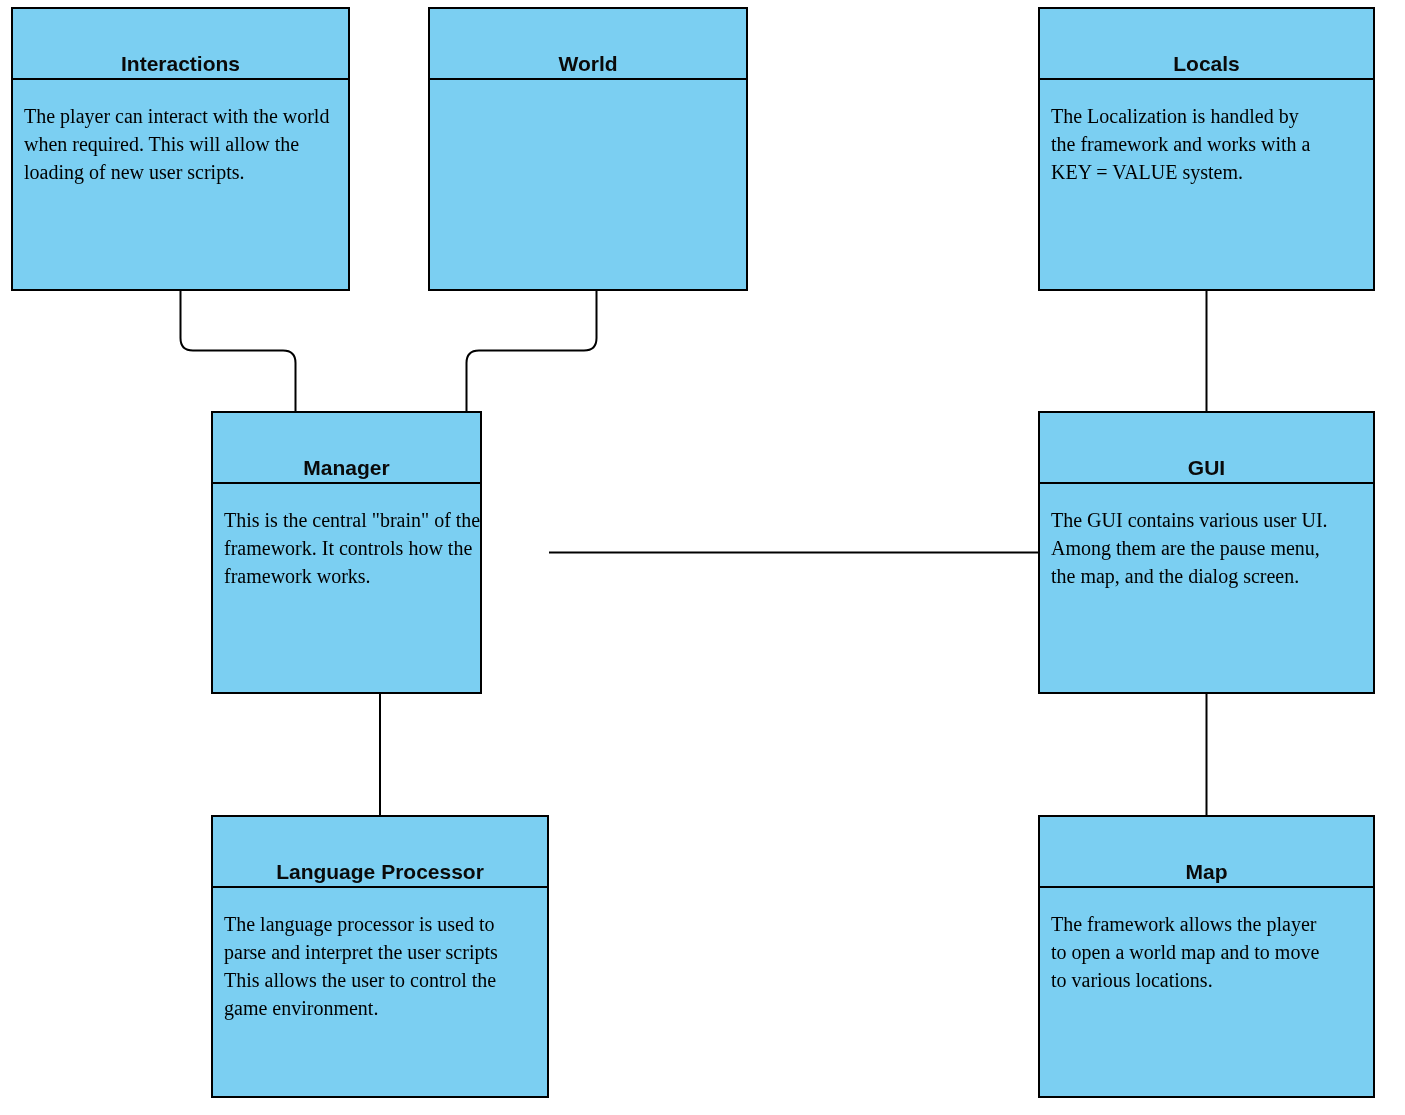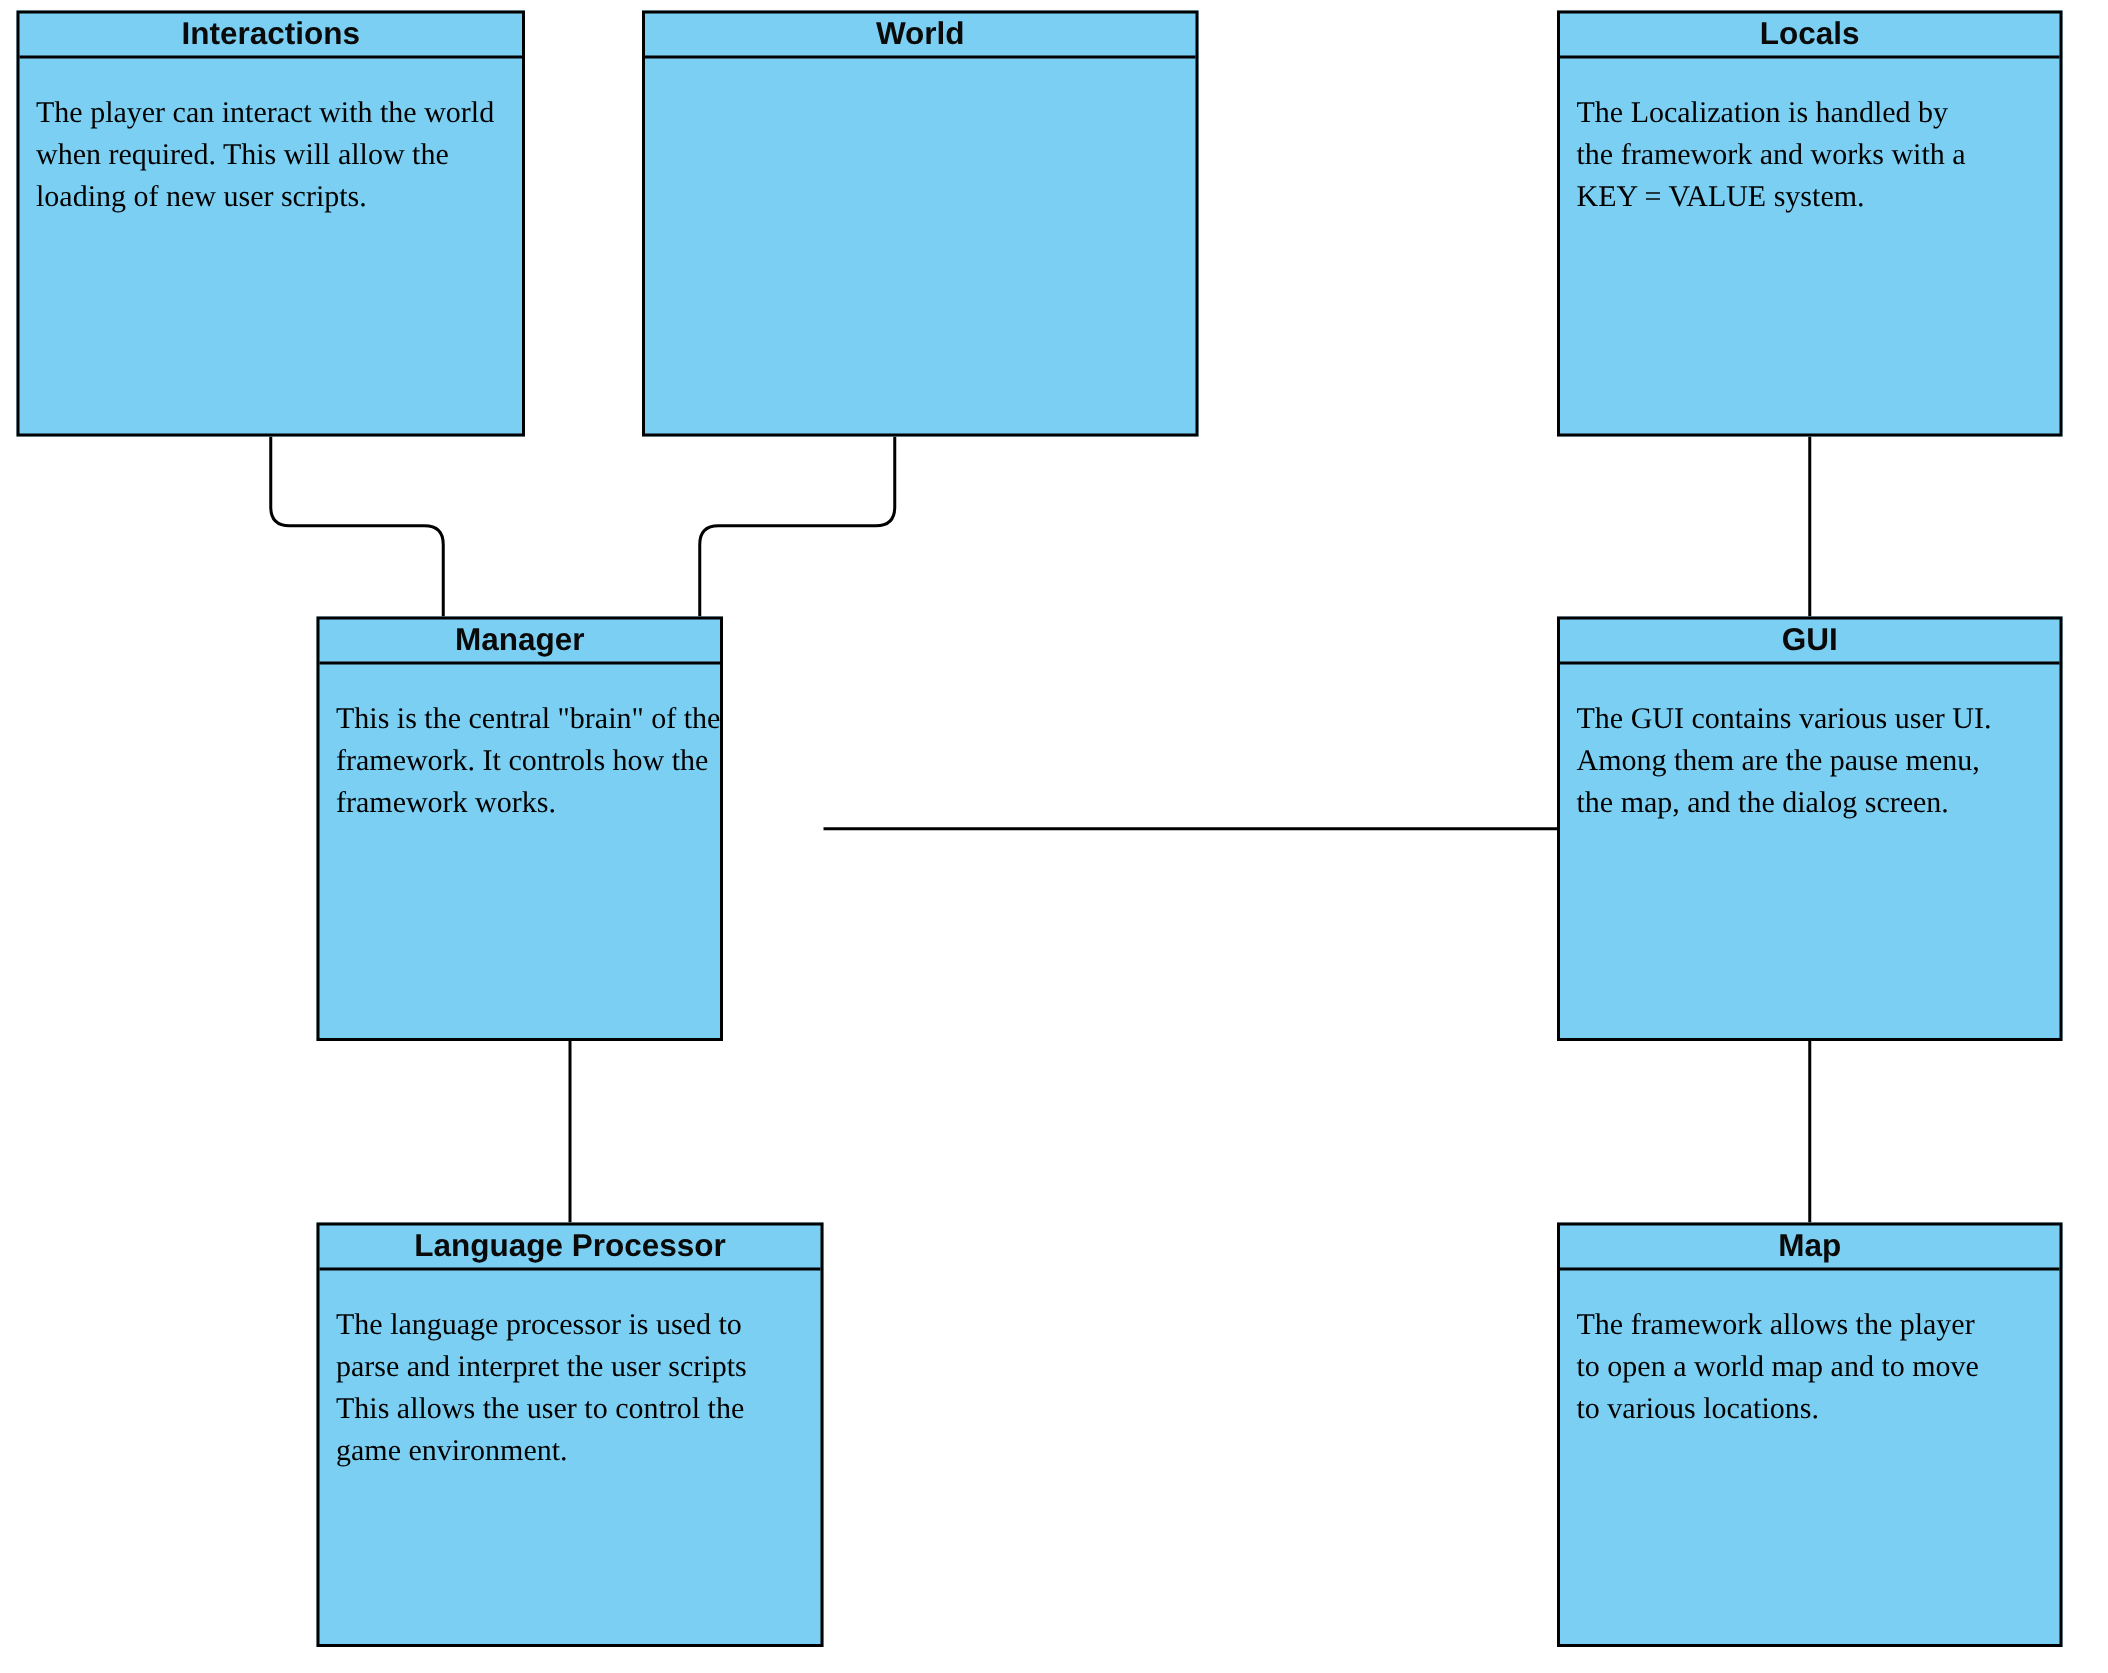--- a/index.html
+++ b/index.html
@@ -35,32 +35,33 @@
   }
   .node-title {
     height: 28px;
     line-height: 28px;
     border-bottom: 2px solid #000000;
     text-align: center;
     font-family: "Liberation Sans", sans-serif;
     font-weight: bold;
     font-size: 21px;
     color: #0a0a0a;
+    margin-top: 41px;
   }
   .node-body {
     font-family: "Liberation Serif", serif;
     font-size: 20px;
     line-height: 28px;
     color: #000000;
     white-space: pre;
     padding: 22px 0 0 11px;
     overflow: visible;
   }
   .n-interactions { left: 11px;   top: 7px;   width: 339px; height: 284px; }
-  .n-world        { left: 428px;  top: 7px;   width: 371px; height: 284px; }
+  .n-world        { left: 428px;  top: 7px;   width: 320px; height: 284px; }
   .n-locals       { left: 1038px; top: 7px;   width: 337px; height: 284px; }
   .n-manager      { left: 211px;  top: 411px; width: 271px; height: 283px; }
   .n-gui          { left: 1038px; top: 411px; width: 337px; height: 283px; }
   .n-langproc     { left: 211px;  top: 815px; width: 338px; height: 283px; }
   .n-map          { left: 1038px; top: 815px; width: 337px; height: 283px; }
 </style>
 </head>
 <body>
 
 <div class="canvas">

